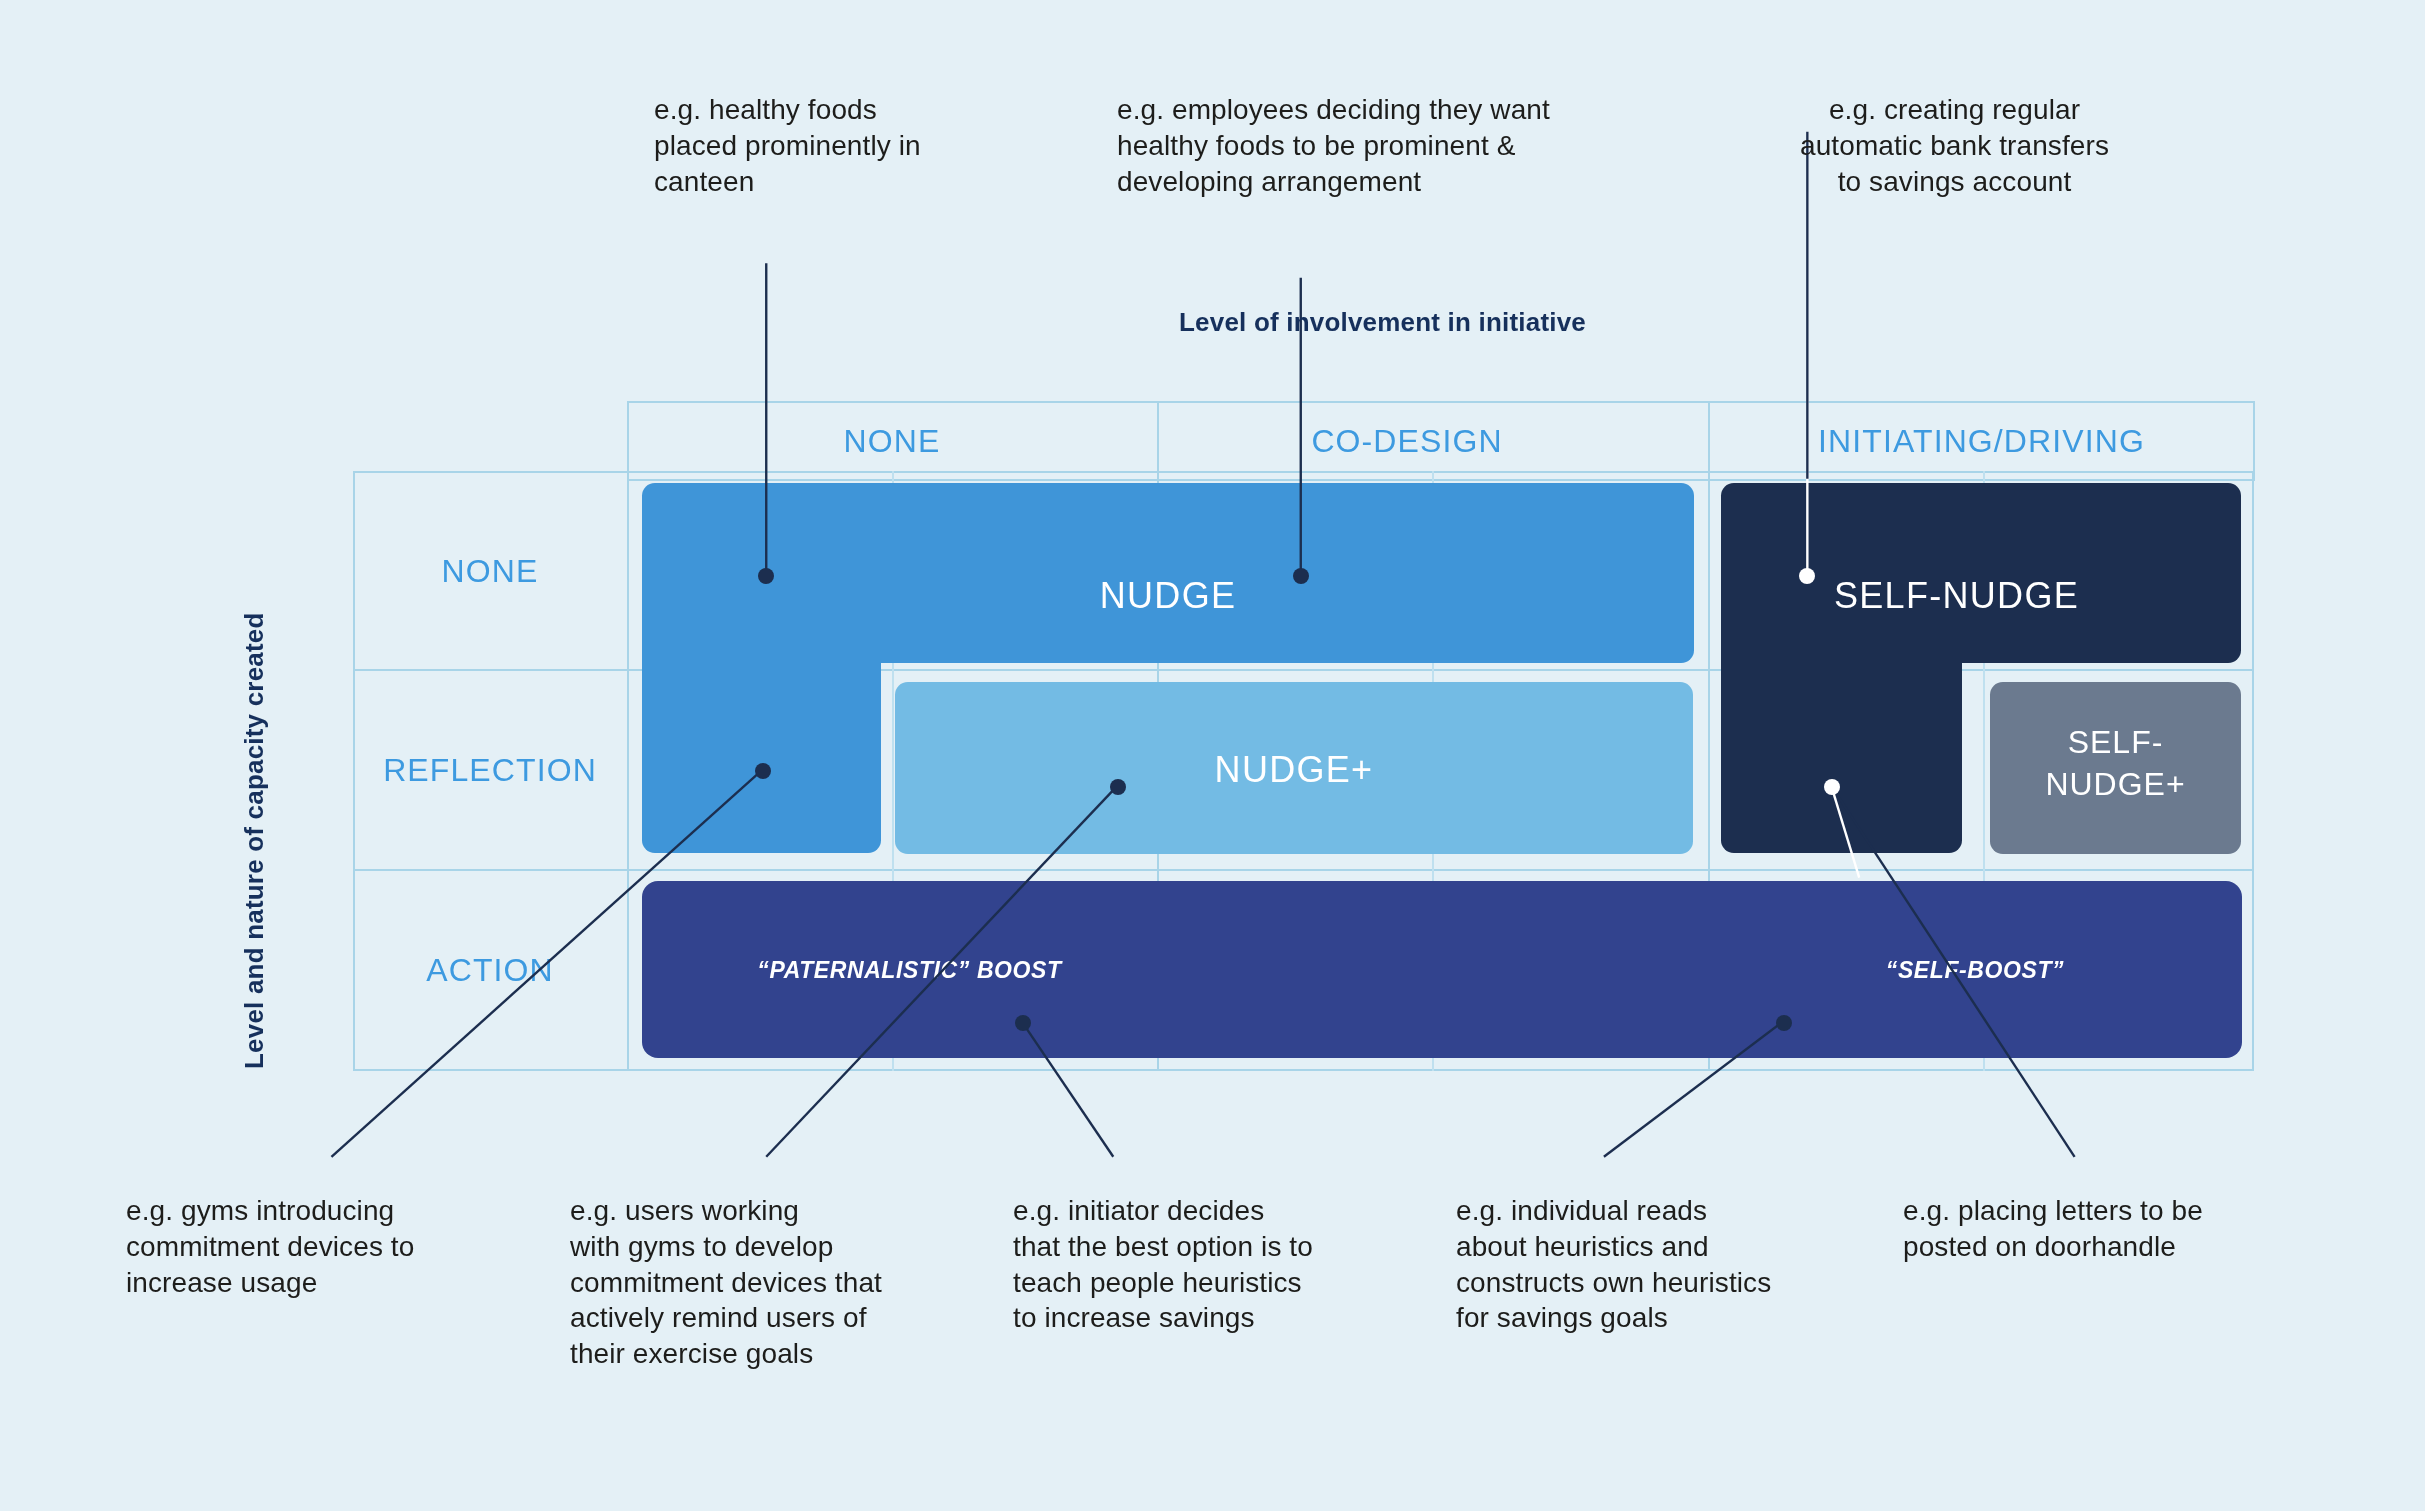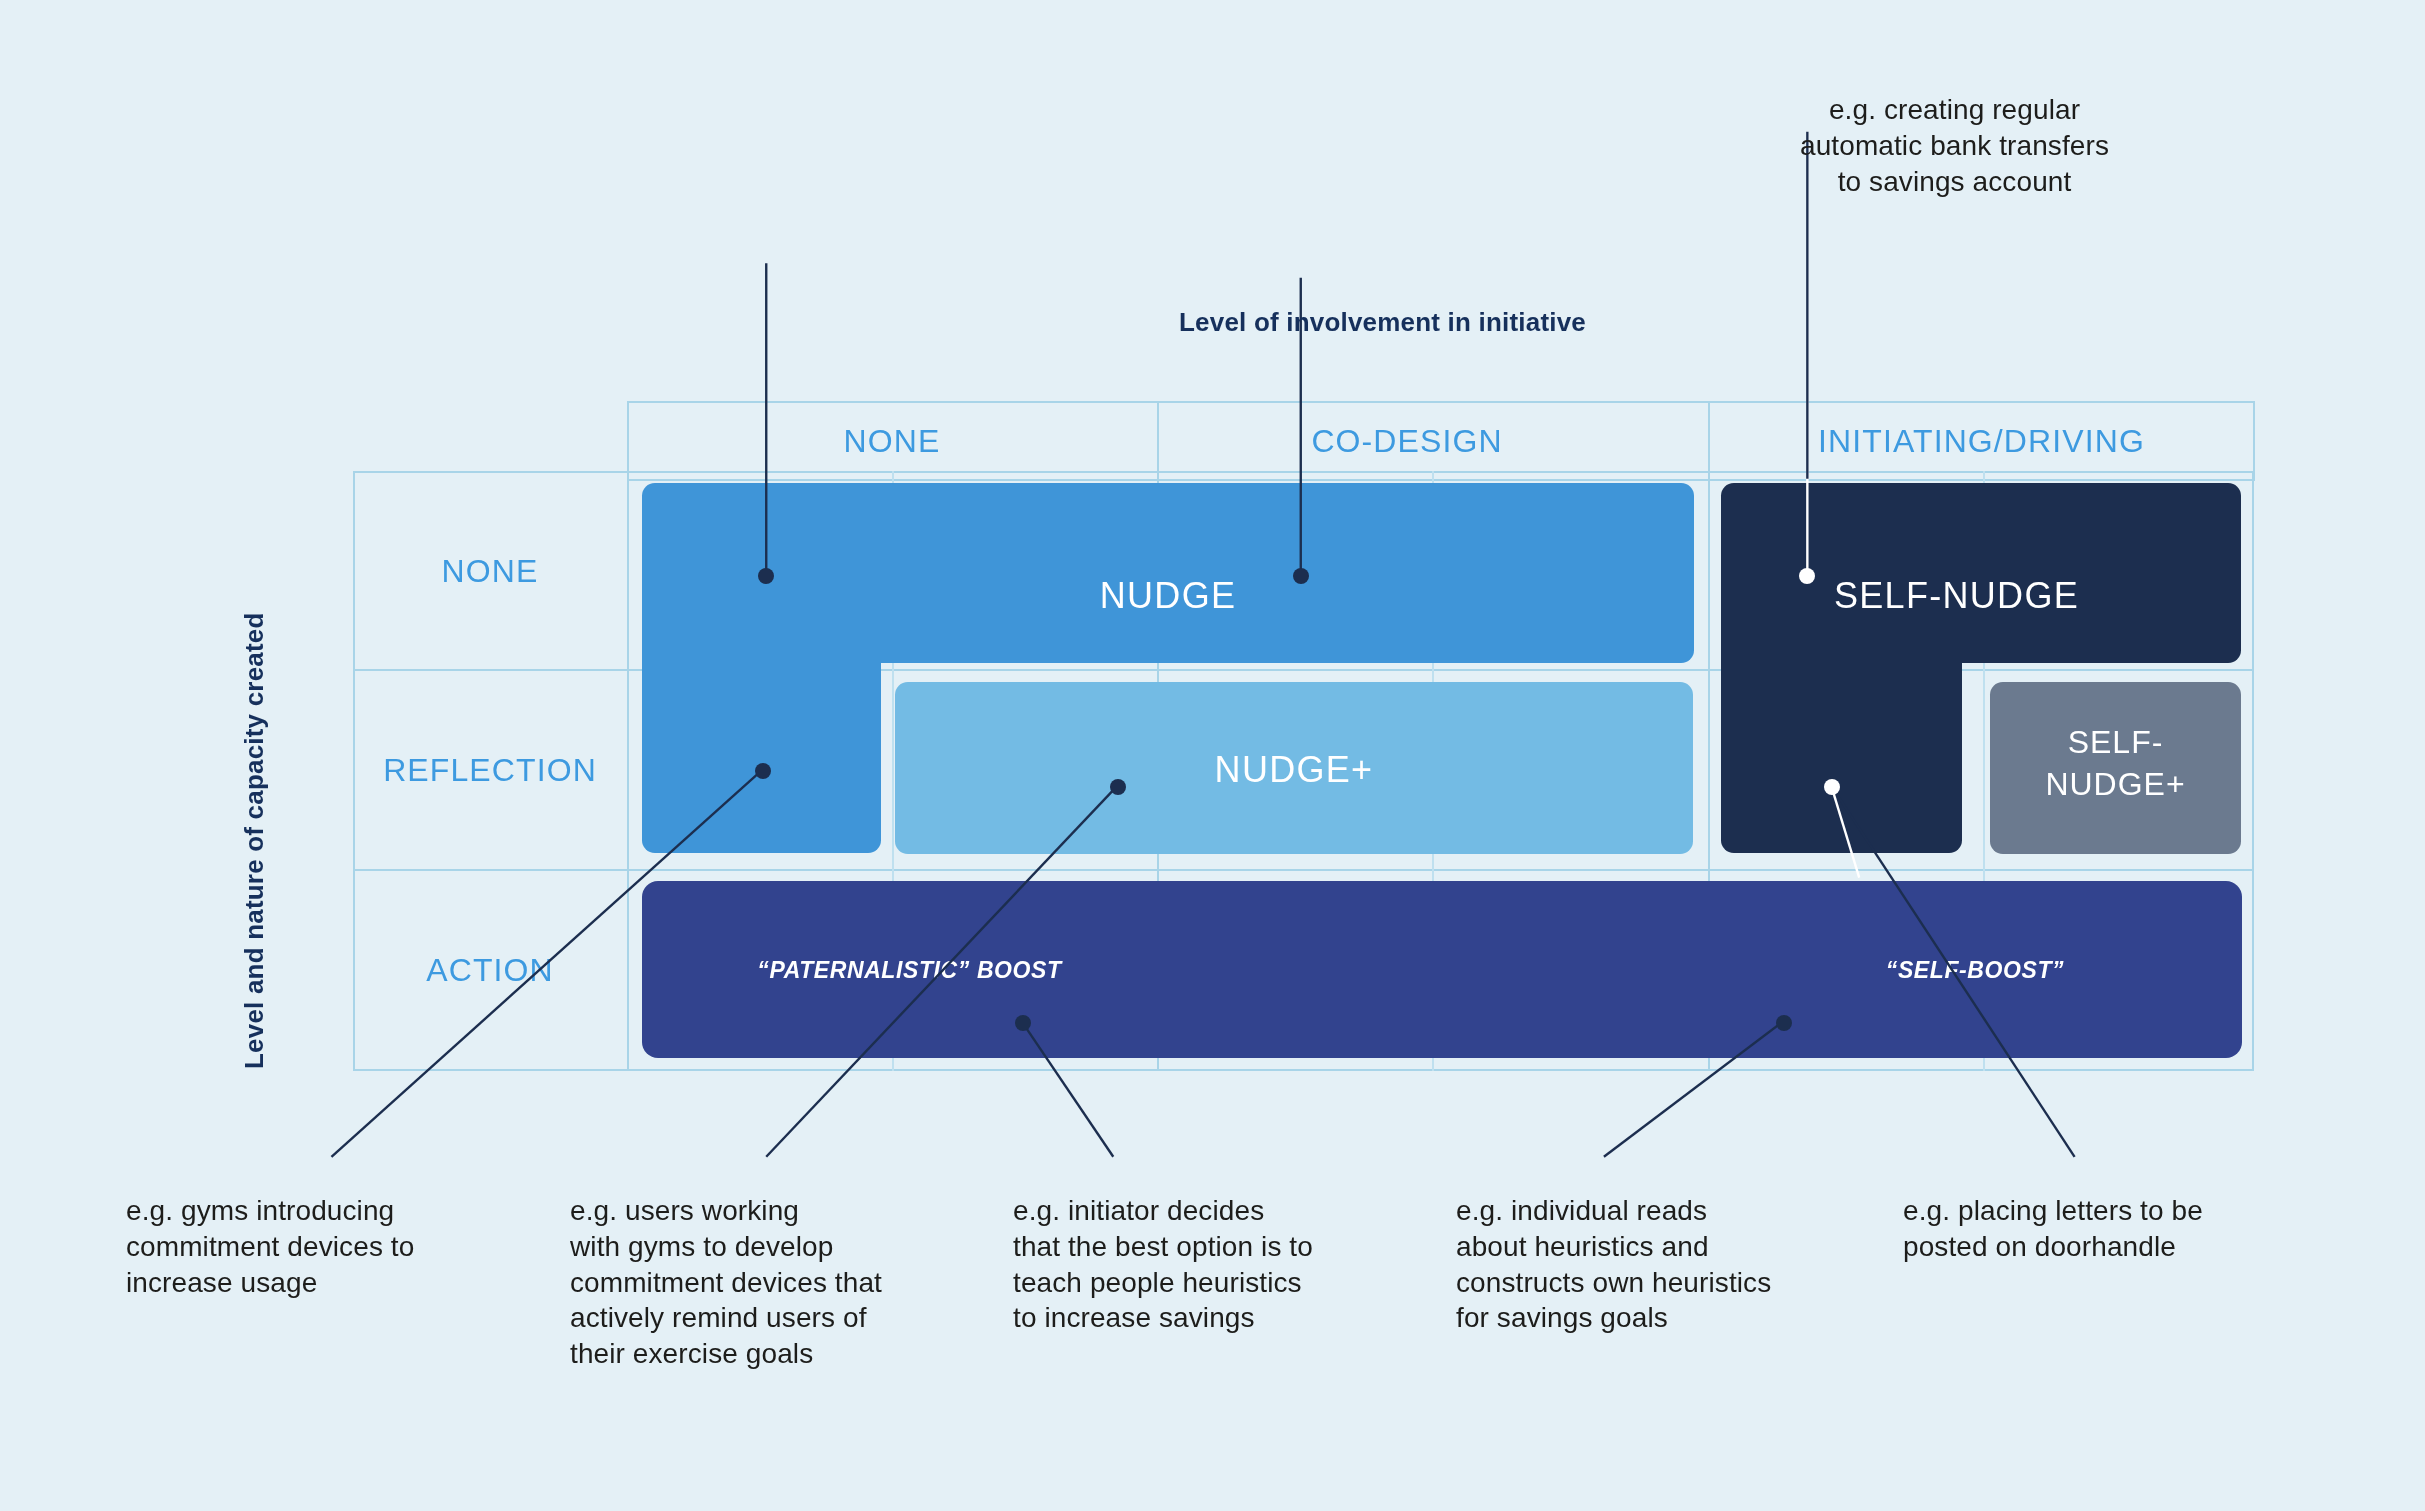--- a/index.html
+++ b/index.html
@@ -173,21 +173,27 @@
   <div class="dot" style="left:758px; top:568px; width:16px; height:16px; background:#1c2e4f;"></div>
   <div class="dot" style="left:1293px; top:568px; width:16px; height:16px; background:#1c2e4f;"></div>
   <div class="dot" style="left:1799px; top:568px; width:16px; height:16px; background:#ffffff;"></div>
 
   <div class="dot" style="left:755px; top:763px; width:16px; height:16px; background:#1c2e4f;"></div>
   <div class="dot" style="left:1110px; top:779px; width:16px; height:16px; background:#1c2e4f;"></div>
   <div class="dot" style="left:1015px; top:1015px; width:16px; height:16px; background:#1c2e4f;"></div>
   <div class="dot" style="left:1776px; top:1015px; width:16px; height:16px; background:#1c2e4f;"></div>
   <div class="dot" style="left:1824px; top:779px; width:16px; height:16px; background:#ffffff;"></div>
 
-
+  <div class="anno" style="left:654px; top:92px; width:375px;">e.g. healthy foods
+placed prominently in
+canteen</div>
+
+  <div class="anno" style="left:1117px; top:92px; width:582px;">e.g. employees deciding they want
+healthy foods to be prominent &amp;
+developing arrangement</div>
 
   <div class="anno" style="left:1743px; top:92px; width:423px;text-align:center;">e.g. creating regular
 automatic bank transfers
 to savings account</div>
 
   <div class="anno" style="left:126px; top:1193px; width:375px;">e.g. gyms introducing
 commitment devices to
 increase usage</div>
 
   <div class="anno" style="left:570px; top:1193px; width:407px;">e.g. users working

